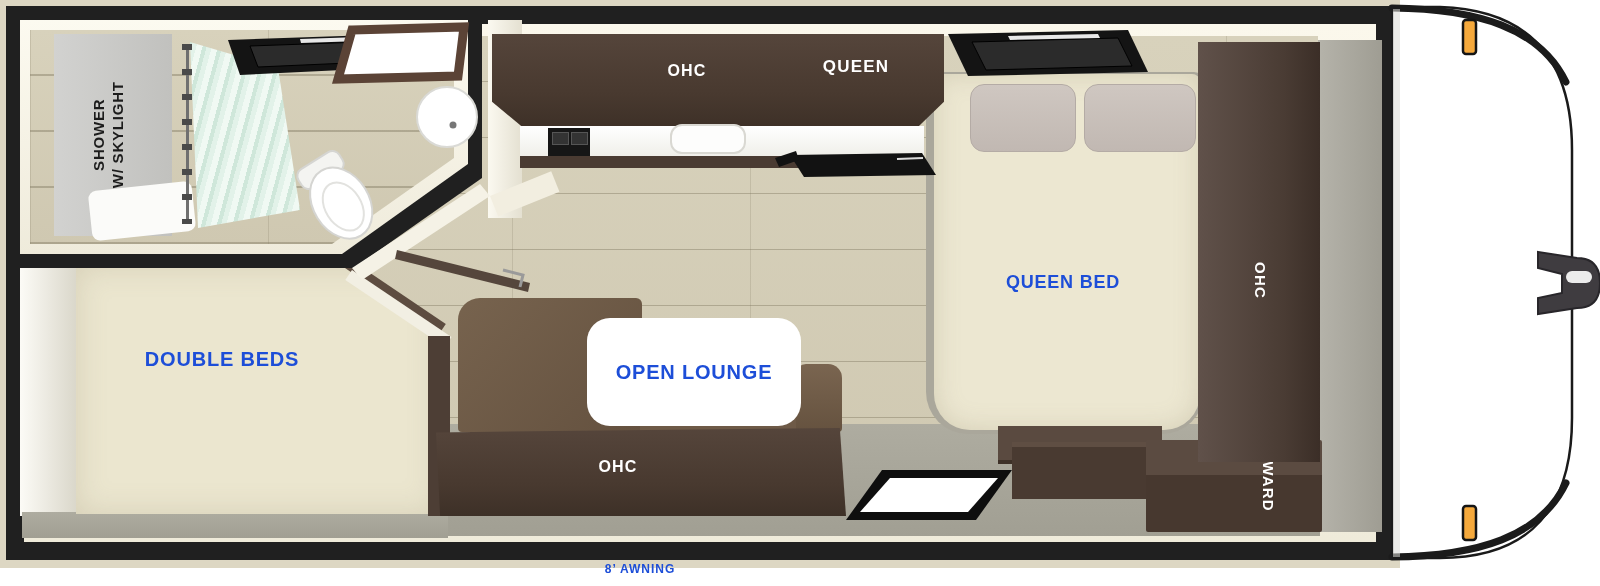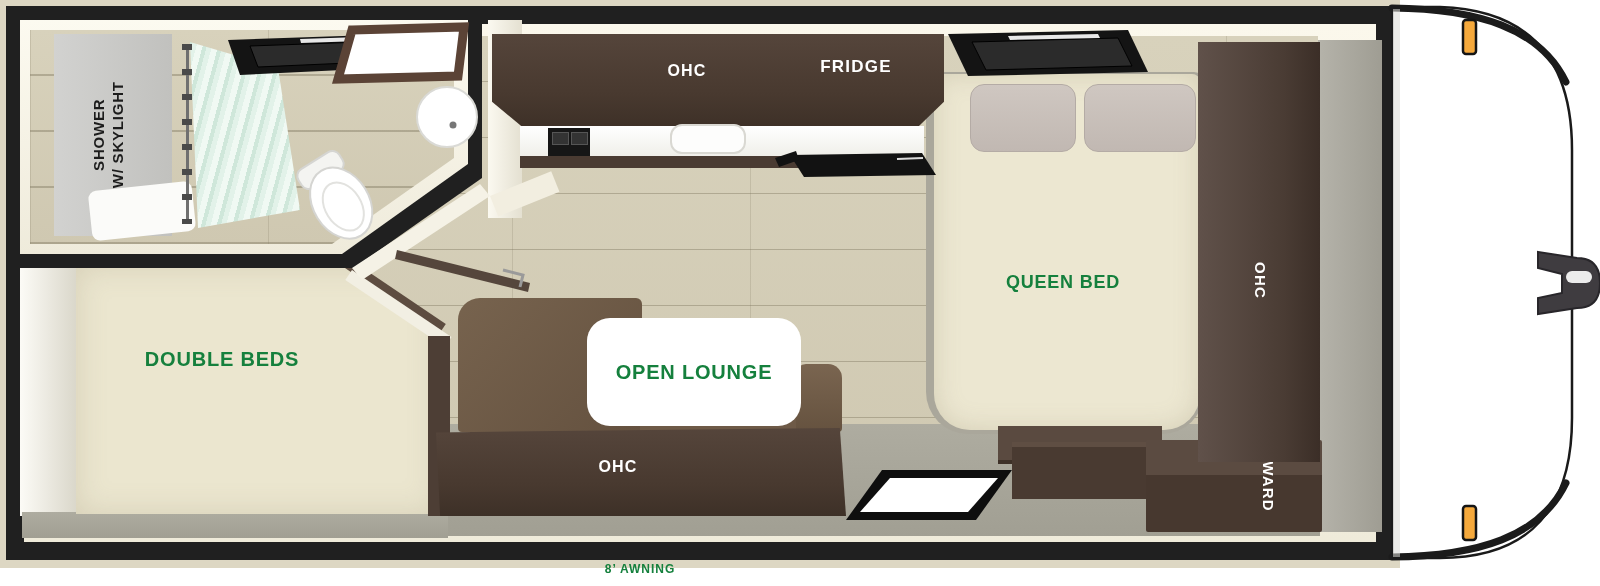--- a/index.html
+++ b/index.html
@@ -1,19 +1,19 @@
 <!DOCTYPE html>
 <html><head>
 <meta charset="utf-8">
 <style>
   html,body{margin:0;padding:0;background:#ffffff;}
   .stage{position:relative;width:1600px;height:586px;background:#ffffff;overflow:hidden;
          font-family:"Liberation Sans", sans-serif;}
   .abs{position:absolute;}
-  .lbl{color:#15803d;font-weight:bold;letter-spacing:0.8px;text-align:center;}
+  .lbl{color:#1d4ed8;font-weight:bold;letter-spacing:0.8px;text-align:center;}
   .lbl-white{color:#ffffff;font-weight:bold;letter-spacing:1.2px;text-align:center;}
   .center{display:flex;align-items:center;justify-content:center;}
   .wood{background:
       repeating-linear-gradient(0deg, rgba(120,112,88,.40) 0 1.5px, rgba(0,0,0,0) 1.5px 56px),
       repeating-linear-gradient(90deg, rgba(120,112,88,.20) 0 1.5px, rgba(0,0,0,0) 1.5px 238px),
       linear-gradient(180deg,#d8d2bc,#cfc8b1);}
   .grayfloor{background:linear-gradient(180deg,#aeaca0,#a19f93);}
   .cab-dark{background:linear-gradient(180deg,#55453b,#48392f 65%,#3d3027);}
   .pleats{background:repeating-linear-gradient(105deg,#f0f9f3 0 6px,#cfe7da 6px 10px,#e2f2e9 10px 15px);}
 </style>
@@ -52,21 +52,21 @@
   <div class="abs" style="left:1198px;top:42px;width:122px;height:420px;background:linear-gradient(90deg,#60514a,#4a3c34 70%,#3b2e27);">
     <div class="abs center" style="left:32px;top:208px;width:60px;height:60px;">
       <span class="lbl-white" style="font-size:15px;transform:rotate(90deg);">OHC</span>
     </div>
   </div>
 
   <div class="abs" style="left:488px;top:20px;width:34px;height:198px;background:linear-gradient(90deg,#fbf9f0,#e4e0d1);"></div>
   <div class="abs" style="left:490px;top:196px;width:66px;height:22px;background:#f2eee0;transform:rotate(-22deg);transform-origin:left top;"></div>
   <div class="abs cab-dark" style="left:492px;top:34px;width:452px;height:94px;clip-path:polygon(0% 0%,100% 0%,100% 72%,94% 100%,7% 100%,0% 72%);"></div>
   <div class="abs lbl-white" style="left:642px;top:62px;width:90px;font-size:16px;">OHC</div>
-  <div class="abs lbl-white" style="left:796px;top:57px;width:120px;font-size:17px;">FRIDGE</div>
+  <div class="abs lbl-white" style="left:796px;top:57px;width:120px;font-size:17px;">QUEEN</div>
 
   <div class="abs" style="left:520px;top:126px;width:404px;height:32px;background:linear-gradient(180deg,#ffffff,#efeee8);"></div>
   <div class="abs" style="left:548px;top:128px;width:42px;height:28px;background:#161616;">
     <div class="abs" style="left:4px;top:4px;width:15px;height:11px;background:#333;border:1px solid #555;"></div>
     <div class="abs" style="left:23px;top:4px;width:15px;height:11px;background:#333;border:1px solid #555;"></div>
   </div>
   <div class="abs" style="left:670px;top:124px;width:72px;height:26px;background:#fdfdfc;border:2px solid #d9d8d2;border-radius:12px;"></div>
   <div class="abs" style="left:520px;top:156px;width:404px;height:12px;background:#4a3b32;"></div>
 
   <div class="abs" style="left:20px;top:264px;width:58px;height:252px;background:linear-gradient(90deg,#fcfbf6,#d9d6c9);"></div>

